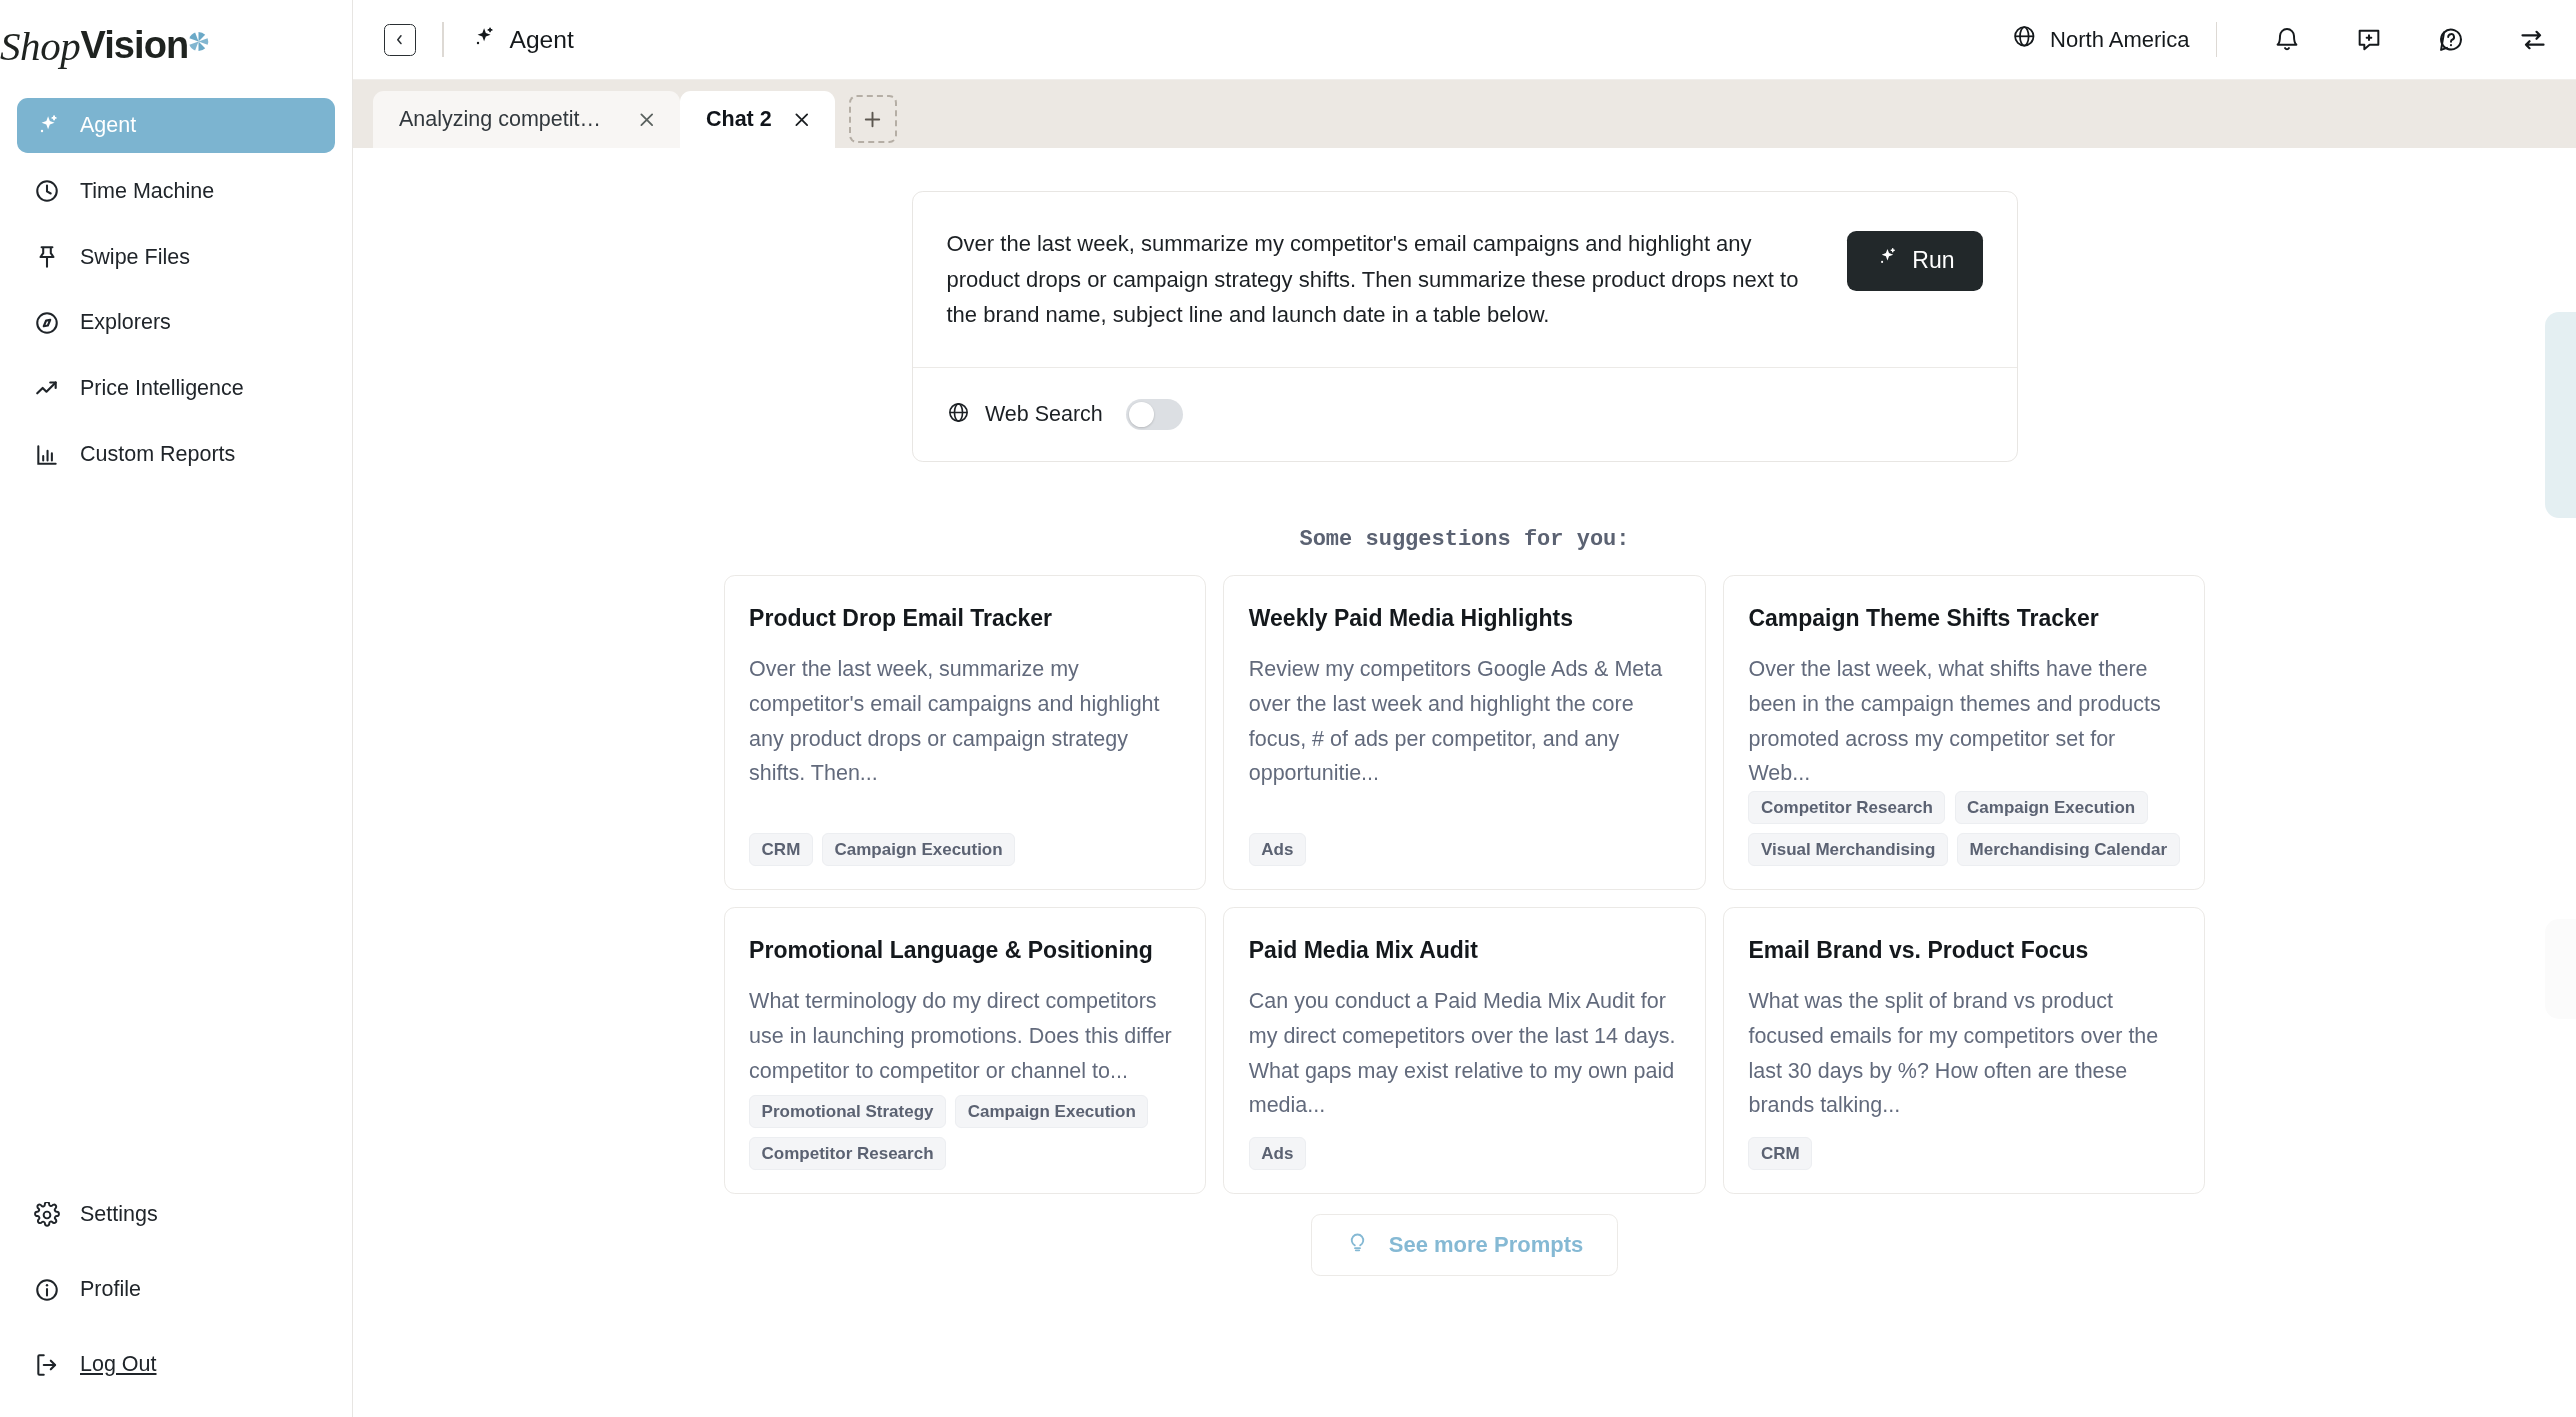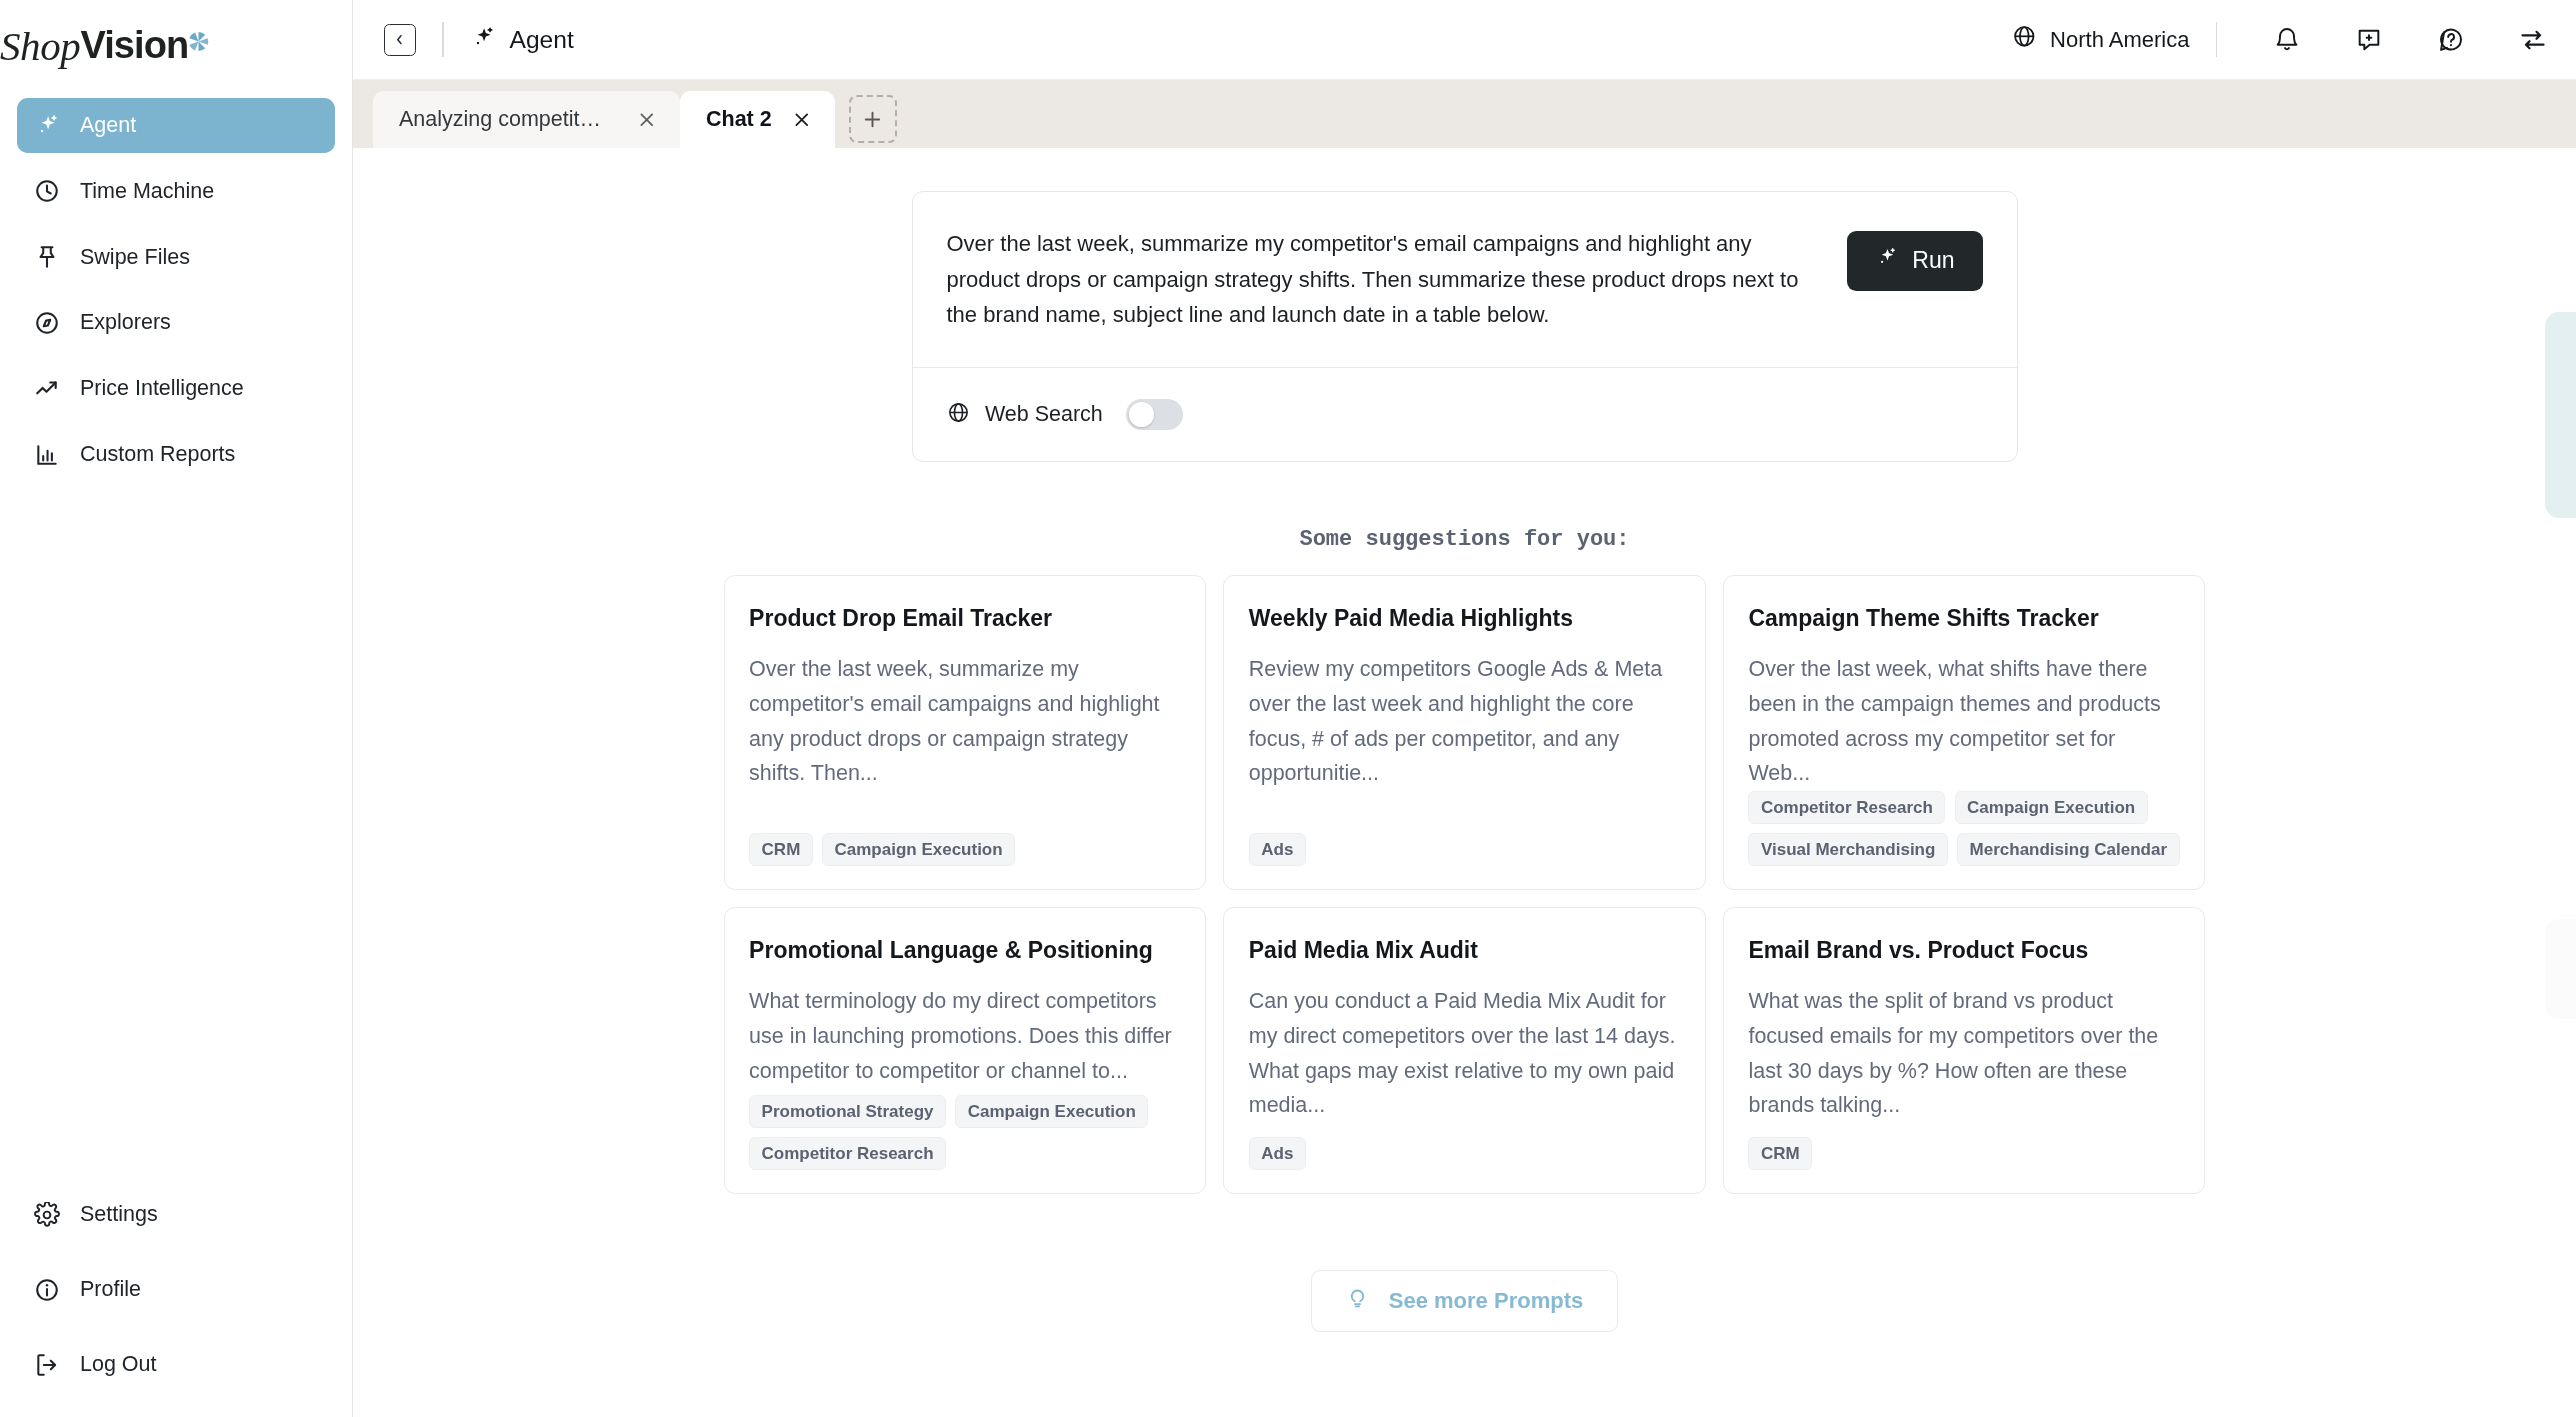--- a/index.html
+++ b/index.html
@@ -54,21 +54,21 @@
     color: #20252a;
     font-size: 21.5px;
     cursor: pointer;
     margin-bottom: 10.8px;
   }
   .nav-item.active { background: #7cb4d0; color: #ffffff; }
   .nav-item .ico { width: 26px; height: 26px; flex-shrink: 0;
     display: flex; align-items: center; justify-content: center; }
   .nav-item .ico svg { width: 26px; height: 26px; display: block; }
   .nav-bottom .nav-item { margin-bottom: 20px; }
-  .nav-bottom .nav-item:last-child { margin-bottom: 0; }
+  .nav-bottom .nav-item:last-child { margin-bottom: 0; text-decoration: underline; }
 
   
   .main {
     flex: 1; height: 1418px;
     display: flex; flex-direction: column;
     position: relative; overflow: hidden;
     background: #ffffff;
   }
 
   .topbar {
@@ -196,21 +196,21 @@
   .card-tags {
     margin-top: auto; display: flex; flex-wrap: wrap; gap: 9.2px;
   }
   .tag {
     background: #f4f5f7; border: 0.8px solid #eceef1;
     border-radius: 6.1px; padding: 5.4px 11.5px;
     font-size: 17px; font-weight: 700; color: #5b6272;
     white-space: nowrap;
   }
 
-  .see-more-wrap { display: flex; justify-content: center; margin-top: 76px; }
+  .see-more-wrap { display: flex; justify-content: center; margin-top: 20px; }
   .see-more {
     display: flex; align-items: center; gap: 20px;
     border: 1.5px solid #eceae7; border-radius: 9.2px;
     background: #ffffff;
     padding: 15.4px 34px;
     font-size: 22px; font-weight: 700; color: #85b9d4;
     cursor: pointer;
   }
 
   

